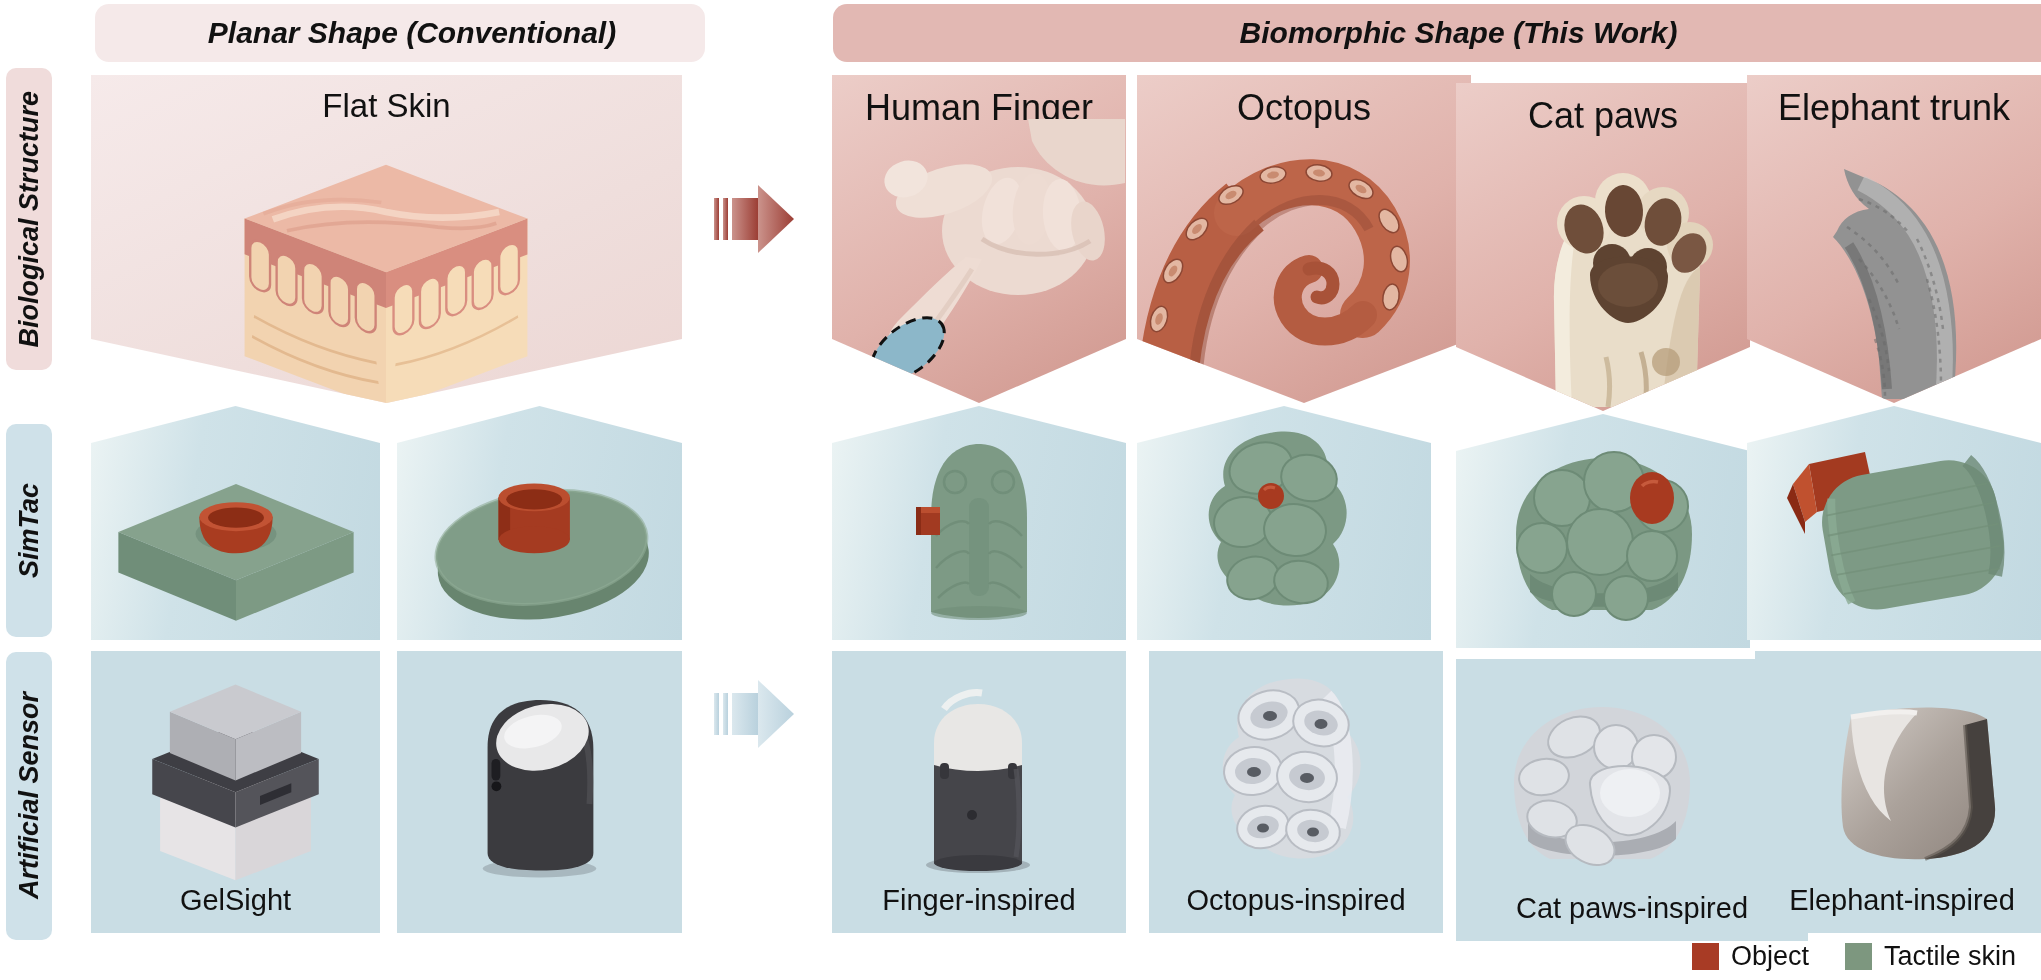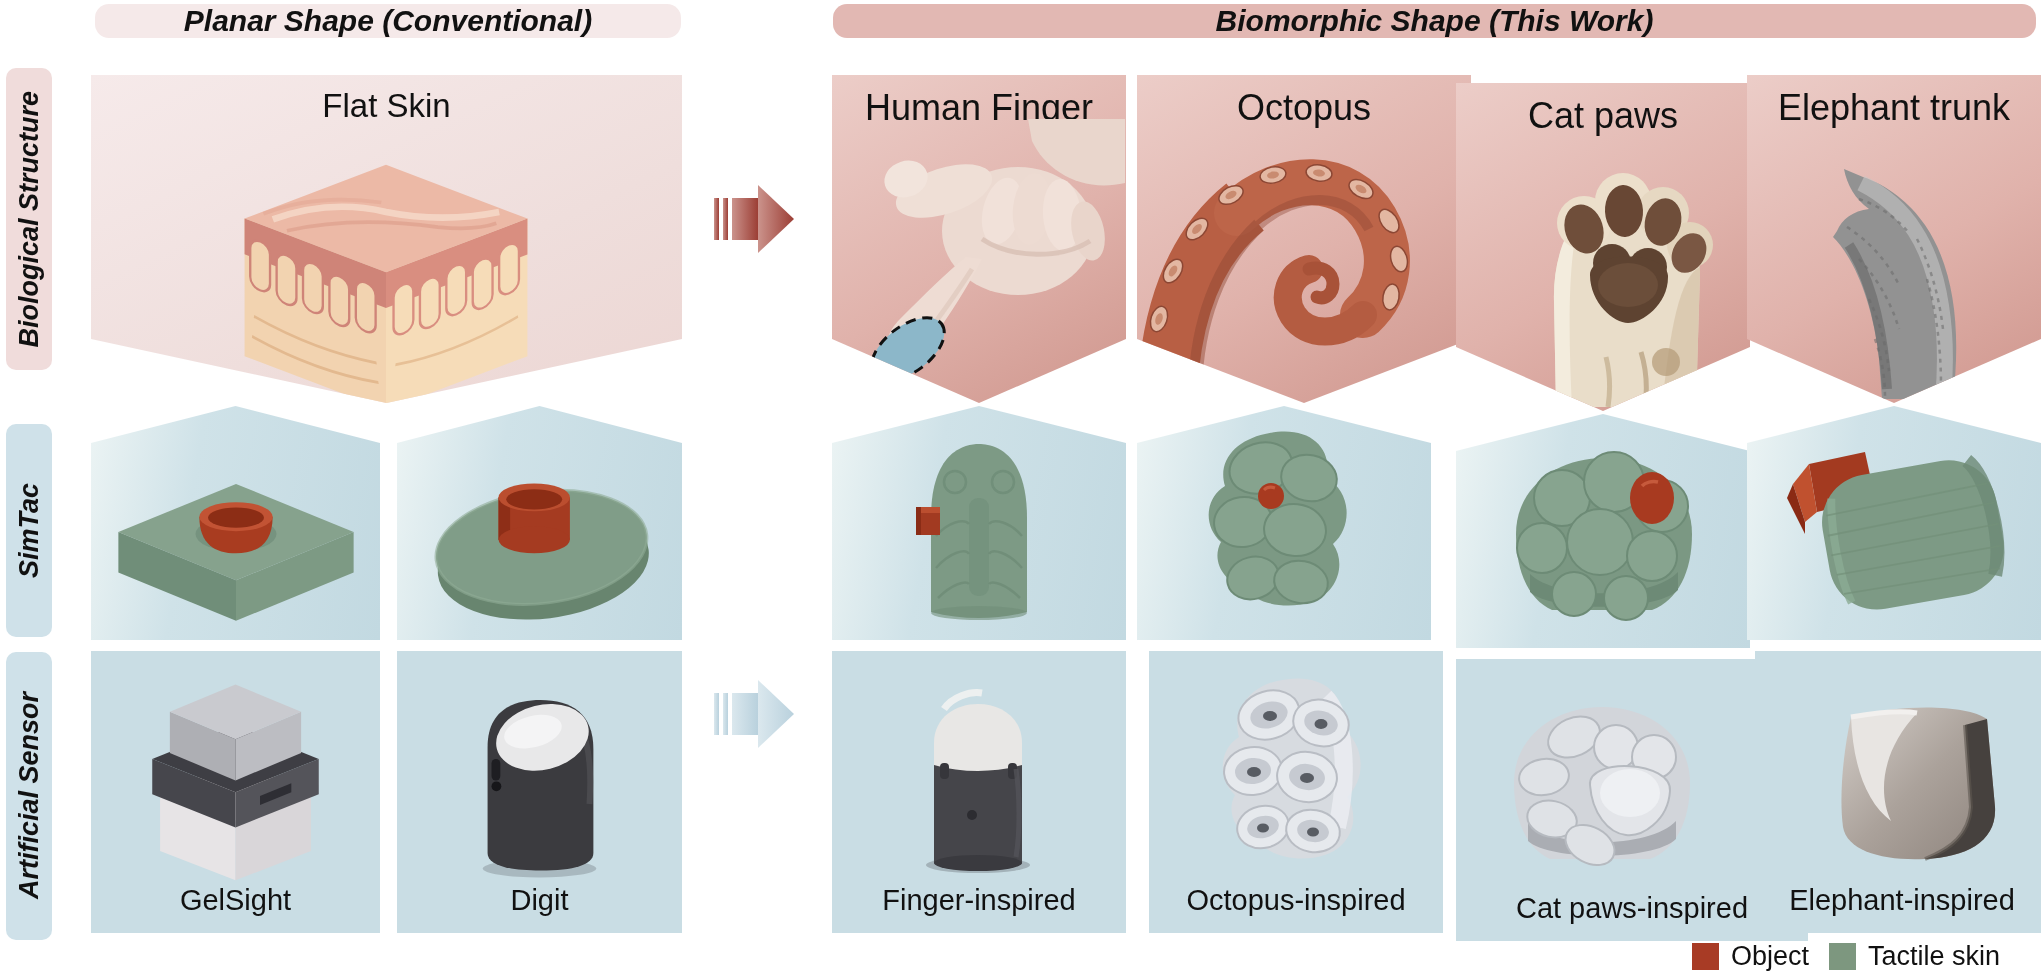--- a/index.html
+++ b/index.html
@@ -1,22 +1,22 @@
 <!DOCTYPE html>
 <html><head>
 <meta charset="utf-8">
 <style>
   html,body{margin:0;padding:0;background:#fff;}
   body{font-family:"Liberation Sans",sans-serif;color:#111;}
   #canvas{position:relative;width:2041px;height:980px;background:#fff;overflow:hidden;}
 
   
-  .banner{position:absolute;top:4px;height:34px;border-radius:14px;
+  .banner{position:absolute;top:4px;height:58px;border-radius:14px;
           display:flex;align-items:center;justify-content:center;
-          font-size:30px;font-weight:bold;font-style:italic;}
+          font-size:30px;font-weight:bold;font-style:italic;padding-left:24px;}
   .banner-left{left:95px;width:586px;background:#f5e9e9;}
   .banner-right{left:833px;width:1203px;background:#e2b8b3;}
 
   
   .row-label{position:absolute;left:6px;width:46px;border-radius:10px;
              display:flex;align-items:center;justify-content:center;}
   .row-label span{writing-mode:vertical-rl;transform:rotate(180deg);
                   font-size:27px;font-weight:bold;font-style:italic;white-space:nowrap;}
   .row-label.pink{background:#f0dcdb;}
   .row-label.blue{background:#cfe1e9;}
@@ -41,21 +41,21 @@
 
   
   #left-group{position:absolute;left:91px;top:0;width:591px;height:980px;}
   #right-group{position:absolute;left:832px;top:0;width:1209px;height:980px;}
   .rcol{position:absolute;top:0;width:294px;height:980px;}
 
   
   .flow-arrow{position:absolute;width:82px;height:72px;}
 
   
-  #legend{position:absolute;left:1692px;top:941px;display:flex;align-items:center;gap:20px;}
+  #legend{position:absolute;left:1692px;top:941px;display:flex;align-items:center;gap:36px;}
   .legend-item{display:flex;align-items:center;gap:12px;font-size:27px;font-weight:500;}
   .swatch{width:27px;height:27px;display:inline-block;}
   .swatch-object{background:#a83b25;}
   .swatch-skin{background:#7d977f;}
 </style>
 </head>
 <body>
 
 <div id="canvas">
 
@@ -161,21 +161,20 @@
         <ellipse cx="125" cy="216" rx="58" ry="9" fill="rgba(40,40,45,0.2)"></ellipse>
         <path d="M72,200 L72,92 C72,56 96,44 126,44 C158,44 180,58 180,94 L180,200 C180,212 160,218 126,218 C92,218 72,212 72,200 Z" fill="#3b3b3f"></path>
         <path d="M166,70 C176,88 178,120 176,150" stroke="#515156" stroke-width="6" fill="none" opacity="0.7"></path>
         <g transform="rotate(-14 128 82)">
           <ellipse cx="128" cy="82" rx="48" ry="33" fill="#e8e8e9"></ellipse>
           <ellipse cx="120" cy="74" rx="30" ry="16" fill="#f4f4f5"></ellipse>
         </g>
         <rect x="76" y="104" width="9" height="22" rx="4.5" fill="#1e1e22"></rect>
         <circle cx="81" cy="132" r="5" fill="#17171a"></circle>
       </svg>
-      <div class="sensor-label">Digit</div>
     </div>
   </div>
 
   <svg class="flow-arrow" style="left:714px;top:183px;" viewBox="0 0 82 72">
     <defs>
         <linearGradient id="gradRed" x1="0" y1="0" x2="1" y2="0">
       <stop offset="0" stop-color="#cb938c"></stop>
           <stop offset="1" stop-color="#9c3e35"></stop>
     </linearGradient>
       </defs>

